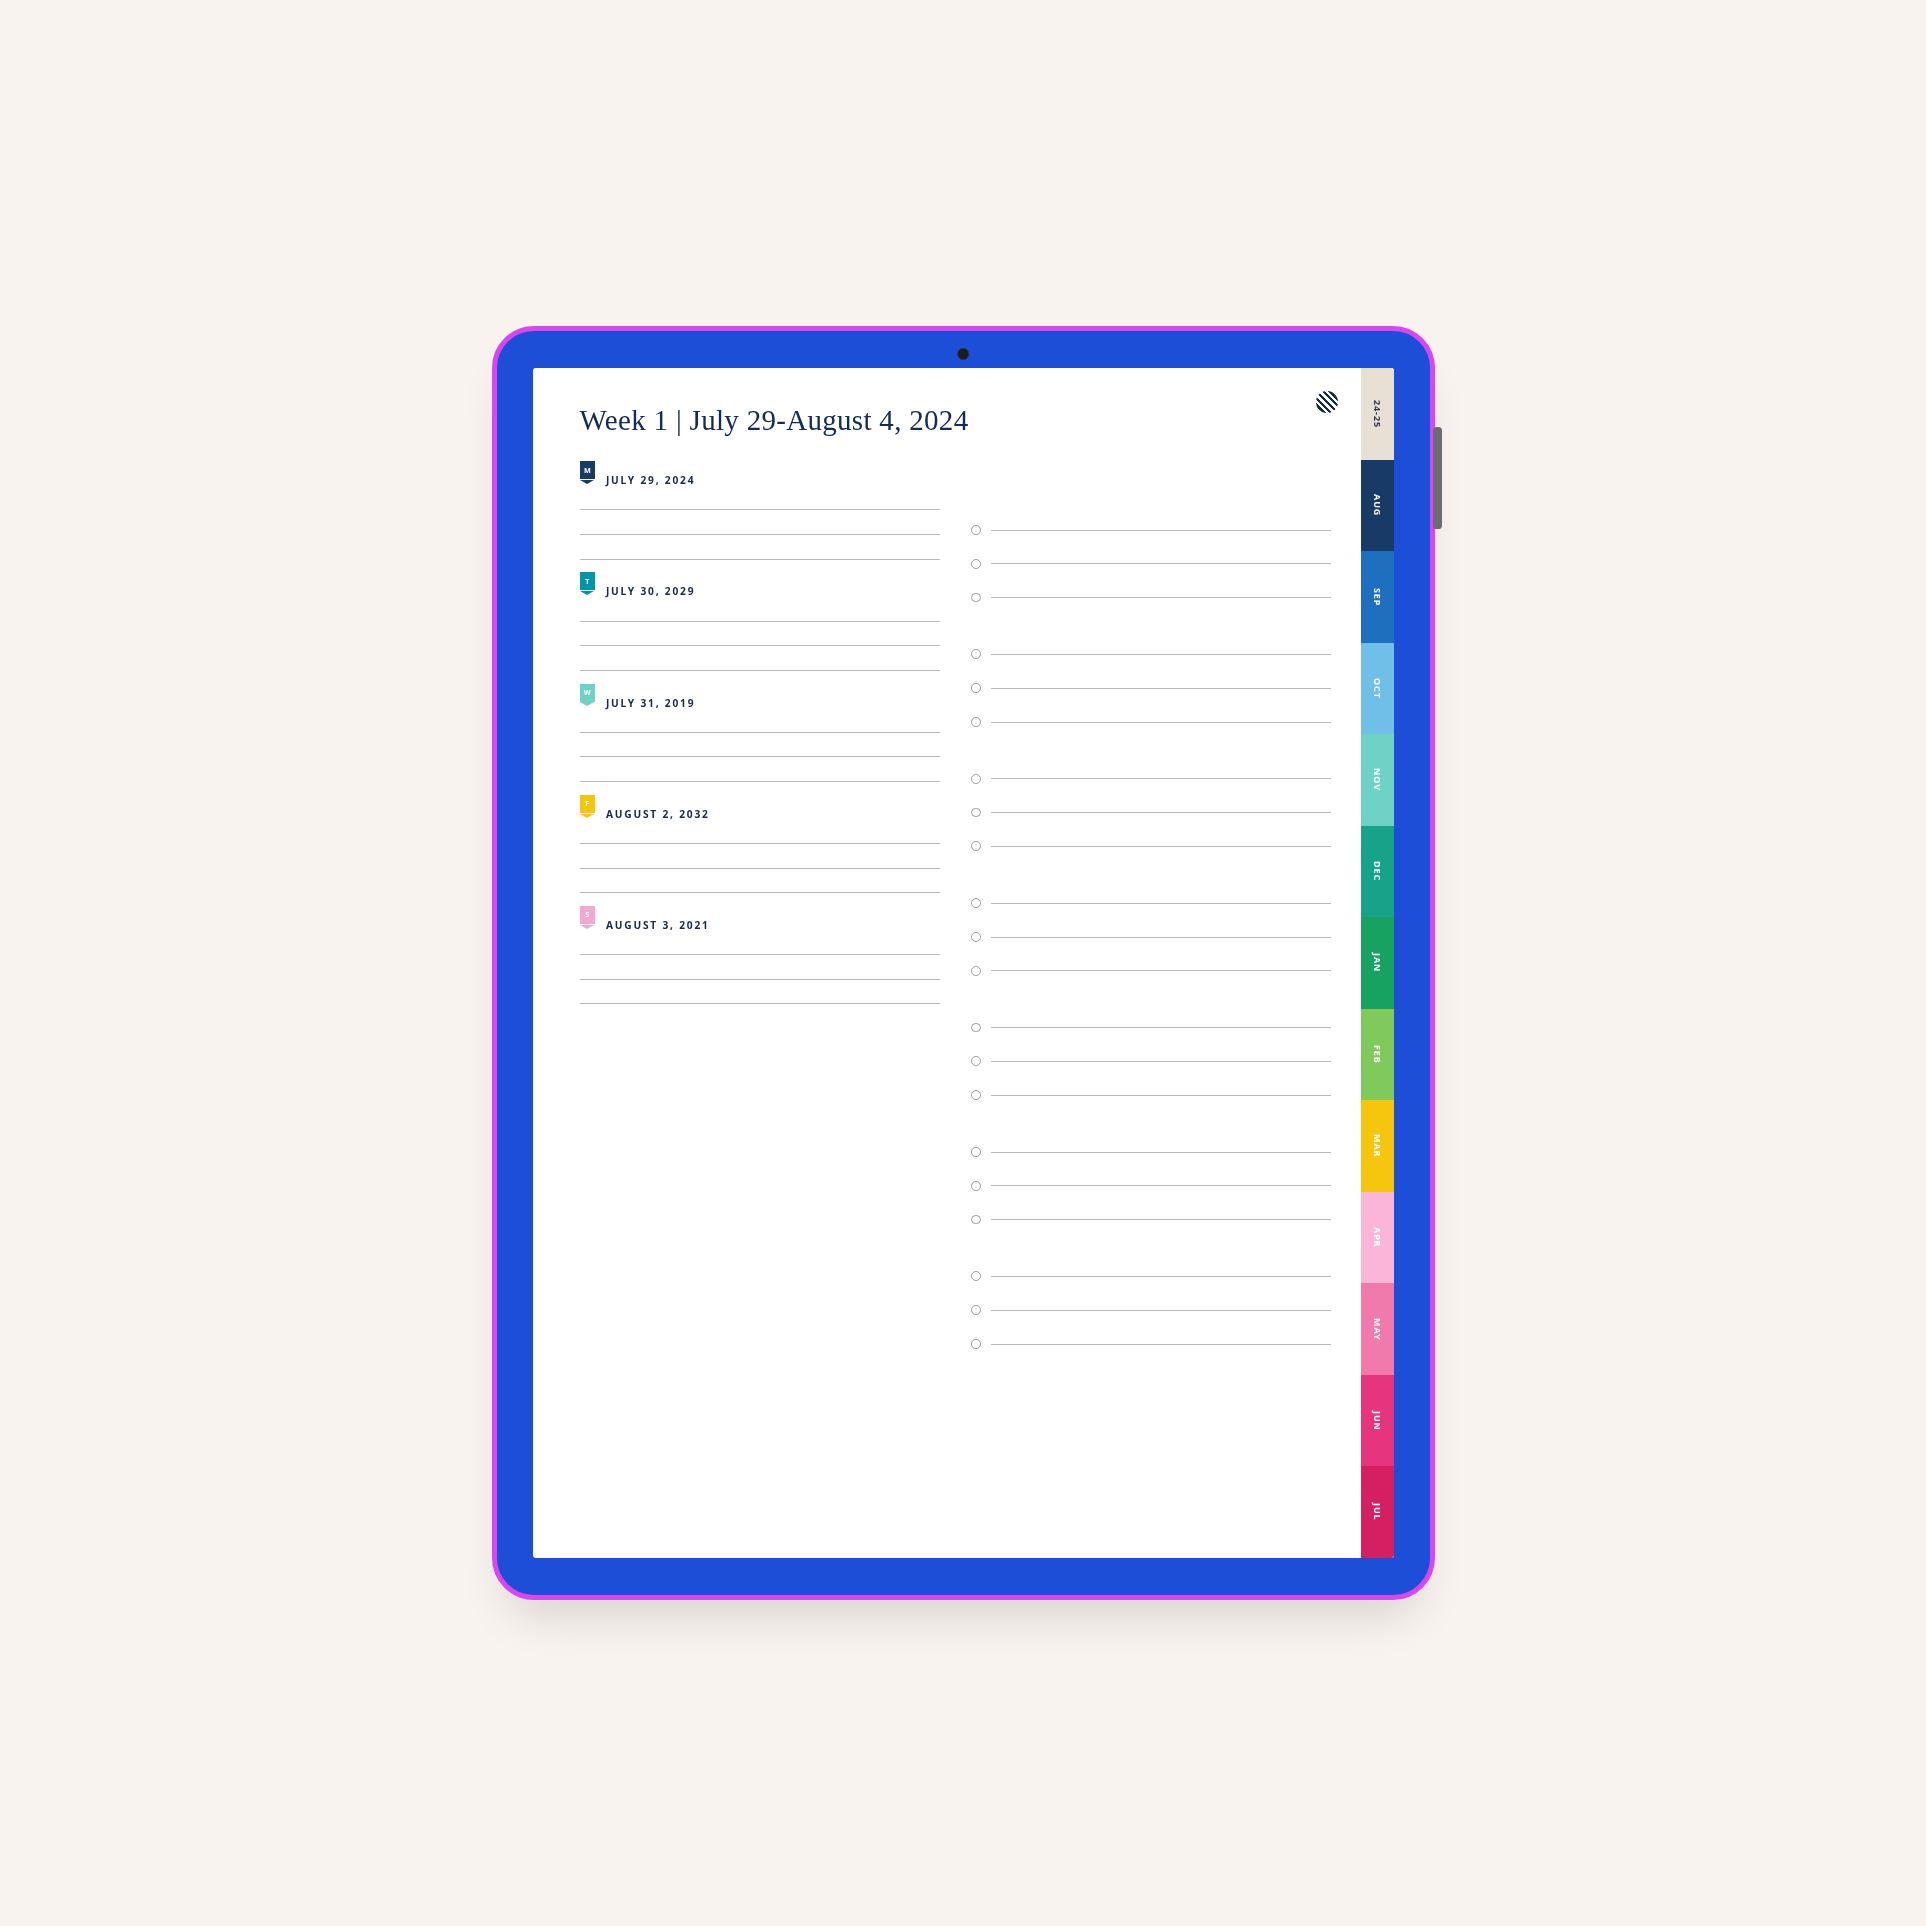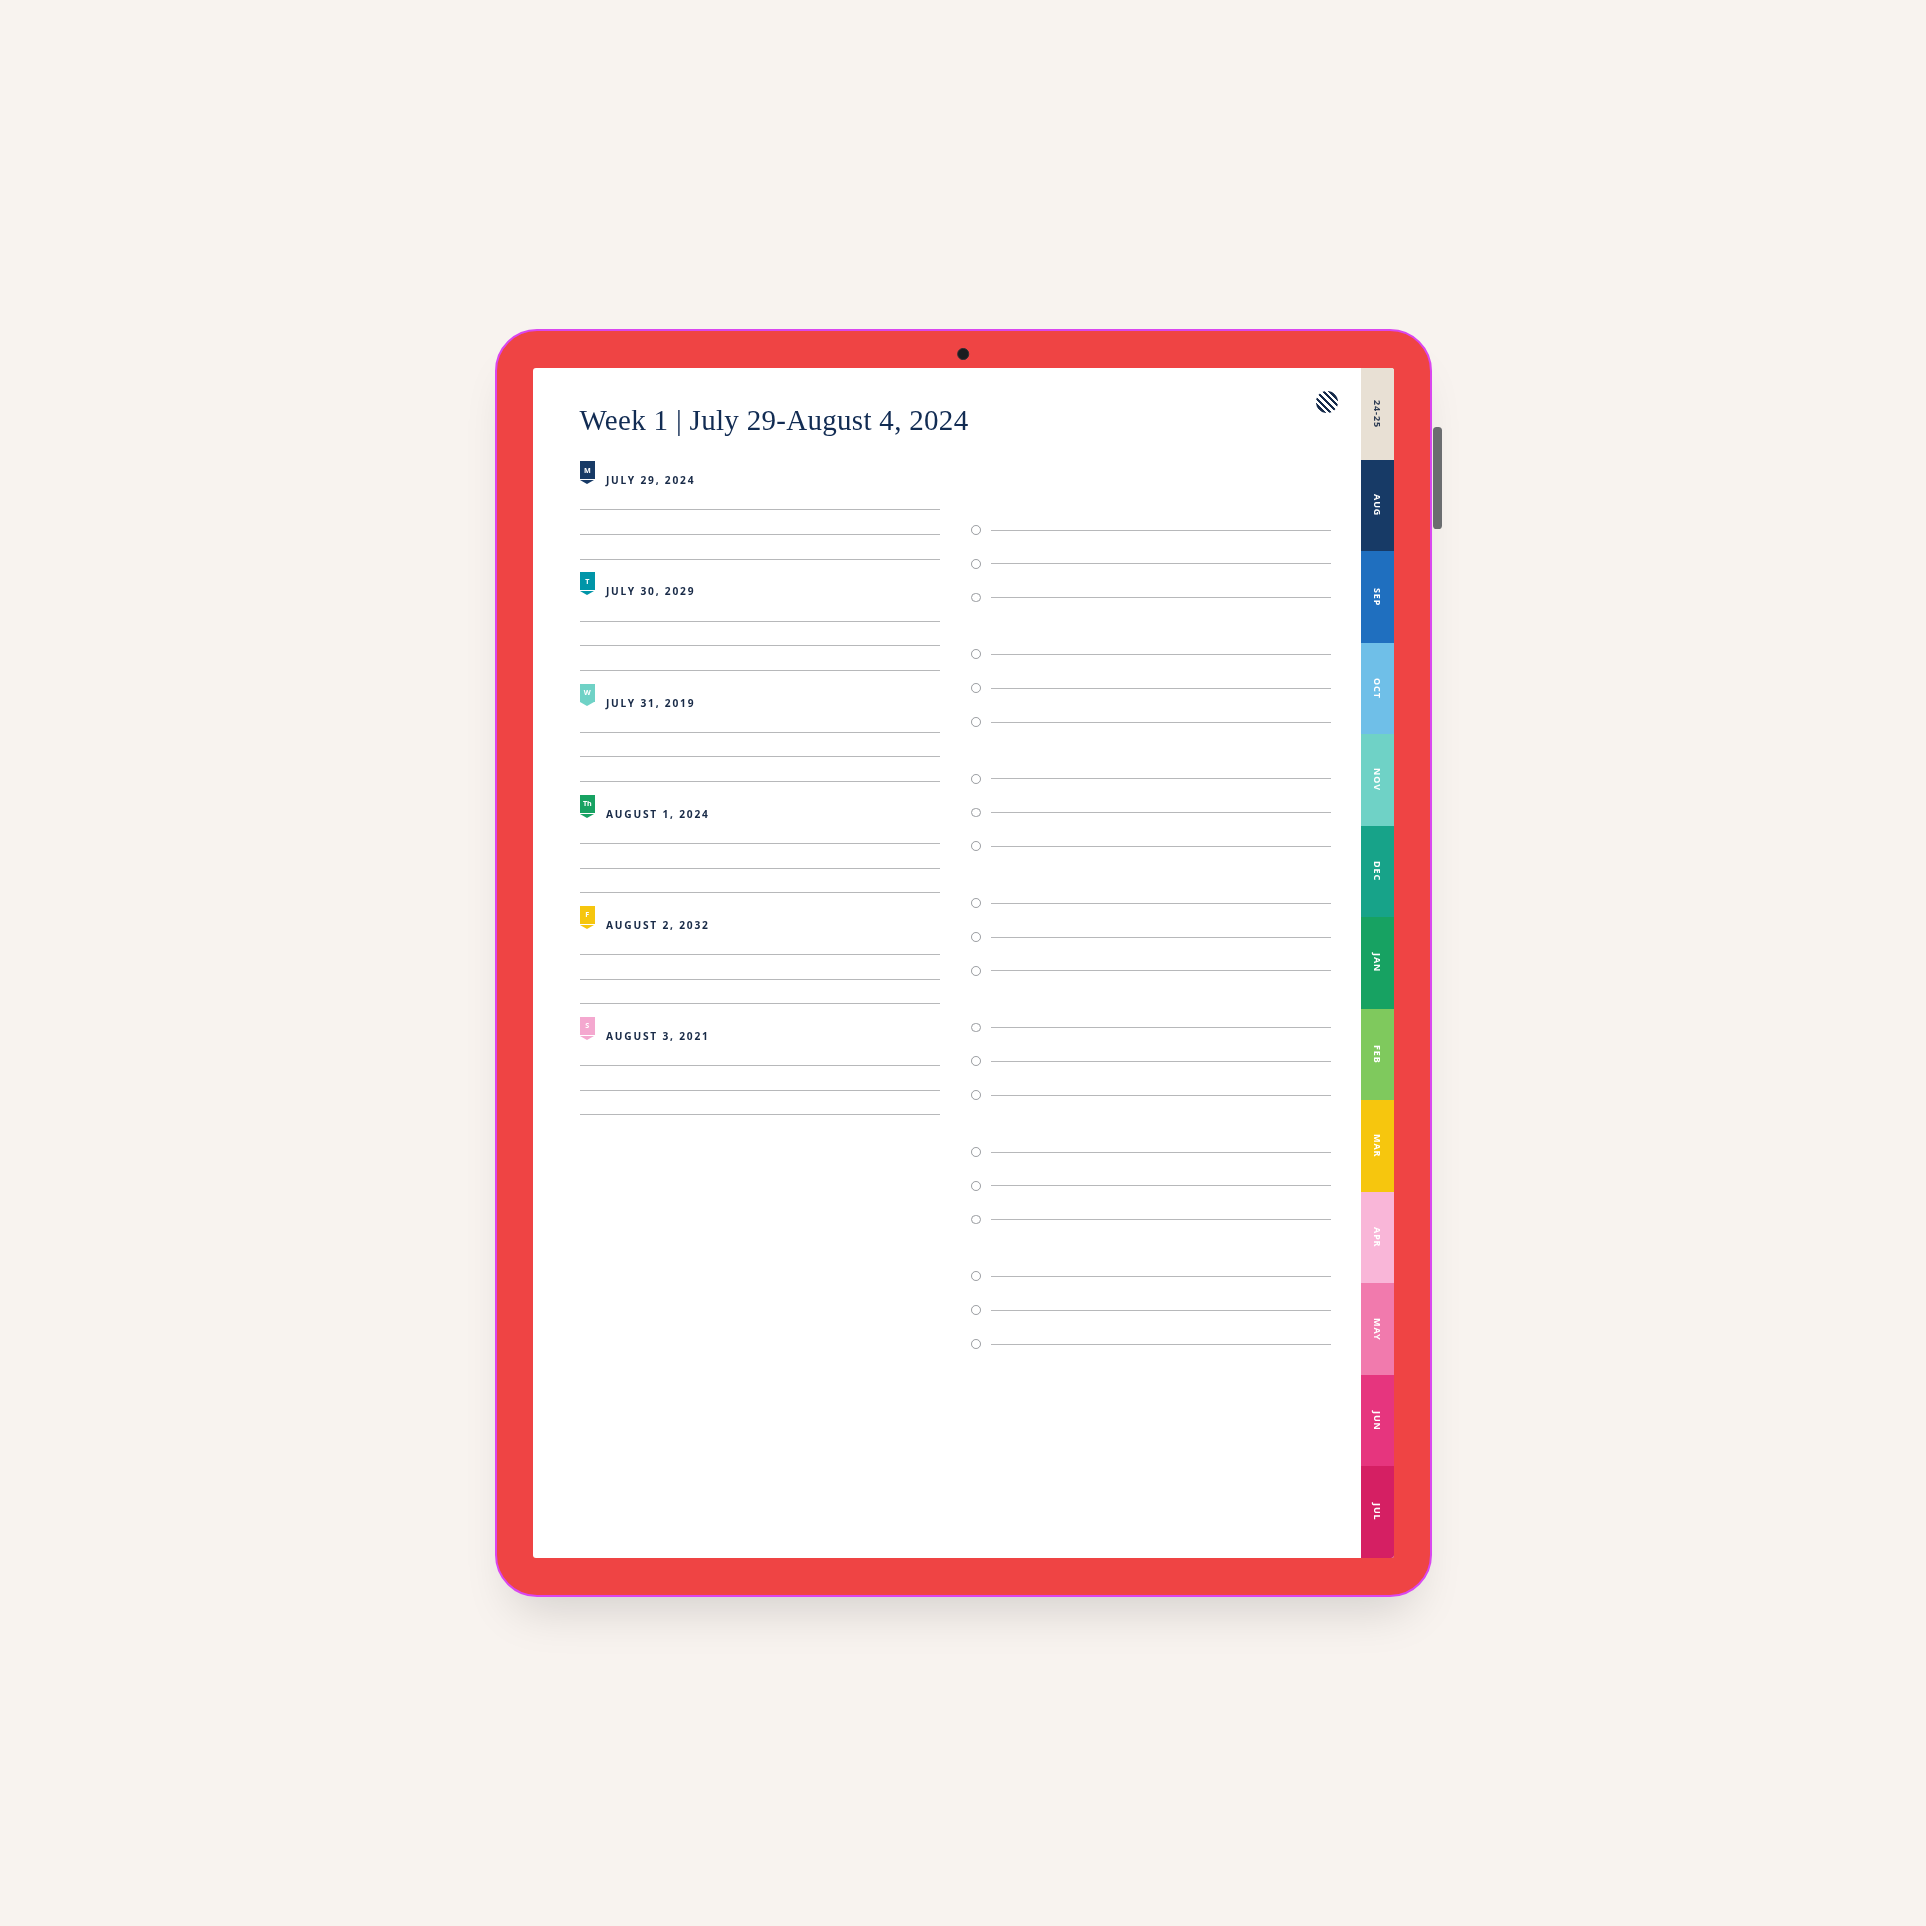--- a/index.html
+++ b/index.html
@@ -7,22 +7,22 @@
   width:1926px;height:1926px;
   background:#f8f3ef;
   font-family:Georgia,'Times New Roman',serif;
   display:flex;align-items:center;justify-content:center;
   overflow:hidden;
 }
 
 
 .device{
   width:933px;height:1264px;
-  background:#ef4444;
-  border:2px solid #d946ef;
+  background:#1d4ed8;
+  border:5px solid #d946ef;
   border-radius:42px;
   position:relative;
   box-shadow:0 30px 48px -18px rgba(0,0,0,.15);
 }
 .camera{
   position:absolute;left:50%;top:17px;transform:translateX(-50%);
   width:9.6px;height:9.6px;border-radius:50%;
   background:#1a1c1f;border:1.8px solid #2d2f33;
 }
 .side-button{
@@ -132,29 +132,20 @@
                 <div class="day-date">JULY 30, 2029</div>
               </div>
               <div class="rule"></div>
               <div class="rule"></div>
               <div class="rule"></div>
             </div>
             <div class="day">
               <div class="day-head">
                 <div class="flag flag-mint">W</div>
                 <div class="day-date">JULY 31, 2019</div>
-              </div>
-              <div class="rule"></div>
-              <div class="rule"></div>
-              <div class="rule"></div>
-            </div>
-            <div class="day">
-              <div class="day-head">
-                <div class="flag flag-green">Th</div>
-                <div class="day-date">AUGUST 1, 2024</div>
               </div>
               <div class="rule"></div>
               <div class="rule"></div>
               <div class="rule"></div>
             </div>
             <div class="day">
               <div class="day-head">
                 <div class="flag flag-yellow">F</div>
                 <div class="day-date">AUGUST 2, 2032</div>
               </div>

